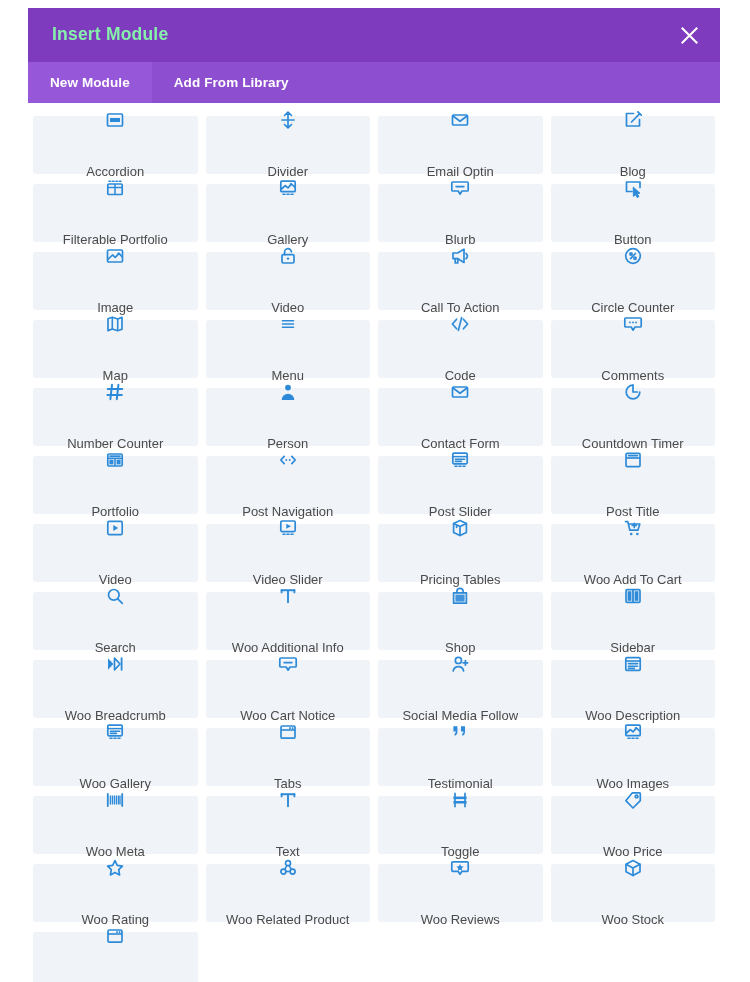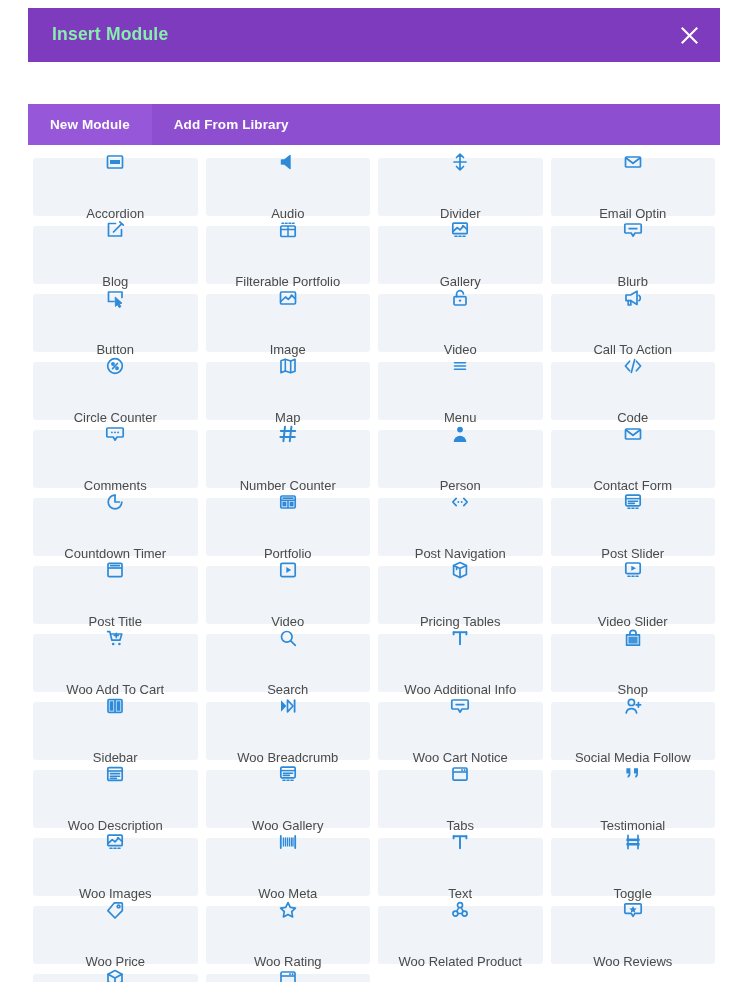--- a/index.html
+++ b/index.html
@@ -50,21 +50,20 @@
     cursor: pointer;
   }
   .close-btn svg { display: block; }
 
   
   .modal-tabs {
     background: #8d4ed0;
     height: 41px;
     display: flex;
     align-items: stretch;
-    margin-top: 42px;
   }
   .tab {
     display: flex;
     align-items: center;
     color: #ffffff;
     font-size: 13.5px;
     font-weight: bold;
     padding: 0 22px;
     cursor: pointer;
     white-space: nowrap;
@@ -147,28 +146,20 @@
             <svg width="20" height="20" viewBox="0 0 20 20">
               <rect x="2.5" y="4" width="15" height="12" rx="1" stroke="currentColor" fill="none" stroke-width="1.7" stroke-linecap="round" stroke-linejoin="round"></rect>
               <rect x="5" y="8" width="10" height="4" fill="currentColor"></rect>
             </svg>
           </span>
           <span class="module-label">Accordion</span>
         </div>
         <div class="module-card">
           <span class="module-icon">
             <svg width="20" height="20" viewBox="0 0 20 20">
-              <path d="M12 3.5 L6.5 8 H3.5 v4 H6.5 L12 16.5 Z" fill="currentColor" stroke="currentColor" stroke-width="1.4" stroke-linejoin="round"></path>
-            </svg>
-          </span>
-          <span class="module-label">Audio</span>
-        </div>
-        <div class="module-card">
-          <span class="module-icon">
-            <svg width="20" height="20" viewBox="0 0 20 20">
               <path d="M10 2.5 V17.5 M6.5 5.5 L10 2.2 L13.5 5.5 M6.5 14.5 L10 17.8 L13.5 14.5 M4 10 H16" stroke="currentColor" fill="none" stroke-width="1.7" stroke-linecap="round" stroke-linejoin="round"></path>
             </svg>
           </span>
           <span class="module-label">Divider</span>
         </div>
         <div class="module-card">
           <span class="module-icon">
             <svg width="20" height="20" viewBox="0 0 20 20">
               <rect x="2.5" y="5" width="15" height="10" rx="1" stroke="currentColor" fill="none" stroke-width="1.7" stroke-linecap="round" stroke-linejoin="round"></rect>
               <path d="M3 6 L10 11.3 L17 6" stroke="currentColor" fill="none" stroke-width="1.7" stroke-linecap="round" stroke-linejoin="round"></path>
@@ -384,36 +375,36 @@
             <svg width="20" height="20" viewBox="0 0 20 20">
               <rect x="2.8" y="3.4" width="14.4" height="13.2" rx="1.4" stroke="currentColor" fill="none" stroke-width="1.7" stroke-linecap="round" stroke-linejoin="round"></rect>
               <path d="M8.3 7 L13.2 10 L8.3 13 Z" fill="currentColor"></path>
             </svg>
           </span>
           <span class="module-label">Video</span>
         </div>
         <div class="module-card">
           <span class="module-icon">
             <svg width="20" height="20" viewBox="0 0 20 20">
+              <rect x="2.8" y="3" width="14.4" height="10.6" rx="1.3" stroke="currentColor" fill="none" stroke-width="1.7" stroke-linecap="round" stroke-linejoin="round"></rect>
+              <path d="M8.3 5.8 L13 8.3 L8.3 10.8 Z" fill="currentColor"></path>
+              <path d="M5 16.3 h2 M9 16.3 h2 M13 16.3 h2" stroke="currentColor" stroke-width="1.6" stroke-linecap="round"></path>
+            </svg>
+          </span>
+          <span class="module-label">Video Slider</span>
+        </div>
+        <div class="module-card">
+          <span class="module-icon">
+            <svg width="20" height="20" viewBox="0 0 20 20">
               <path d="M3.6 5.6 L10 2.6 L16.4 5.6 V14.4 L10 17.4 L3.6 14.4 Z" stroke="currentColor" fill="none" stroke-width="1.7" stroke-linecap="round" stroke-linejoin="round"></path>
               <path d="M3.6 5.6 L10 8.6 L16.4 5.6 M10 8.6 V17.4" stroke="currentColor" fill="none" stroke-width="1.7" stroke-linecap="round" stroke-linejoin="round"></path>
               <path d="M6.6 6.9 v3.2" stroke="currentColor" stroke-width="1.6"></path>
             </svg>
           </span>
           <span class="module-label">Pricing Tables</span>
-        </div>
-        <div class="module-card">
-          <span class="module-icon">
-            <svg width="20" height="20" viewBox="0 0 20 20">
-              <rect x="2.8" y="3" width="14.4" height="10.6" rx="1.3" stroke="currentColor" fill="none" stroke-width="1.7" stroke-linecap="round" stroke-linejoin="round"></rect>
-              <path d="M8.3 5.8 L13 8.3 L8.3 10.8 Z" fill="currentColor"></path>
-              <path d="M5 16.3 h2 M9 16.3 h2 M13 16.3 h2" stroke="currentColor" stroke-width="1.6" stroke-linecap="round"></path>
-            </svg>
-          </span>
-          <span class="module-label">Video Slider</span>
         </div>
         <div class="module-card">
           <span class="module-icon">
             <svg width="20" height="20" viewBox="0 0 20 20">
               <path d="M2.6 3.6 h2.2 l2.1 8.6 h8 l1.9 -6.2 H6.2" stroke="currentColor" fill="none" stroke-width="1.7" stroke-linecap="round" stroke-linejoin="round"></path>
               <circle cx="8.2" cy="16" r="1.3" fill="currentColor"></circle>
               <circle cx="14.4" cy="16" r="1.3" fill="currentColor"></circle>
               <path d="M11.3 5.4 V9.4 M9.3 7.4 H13.3" stroke="currentColor" stroke-width="1.7" stroke-linecap="round"></path>
             </svg>
           </span>

